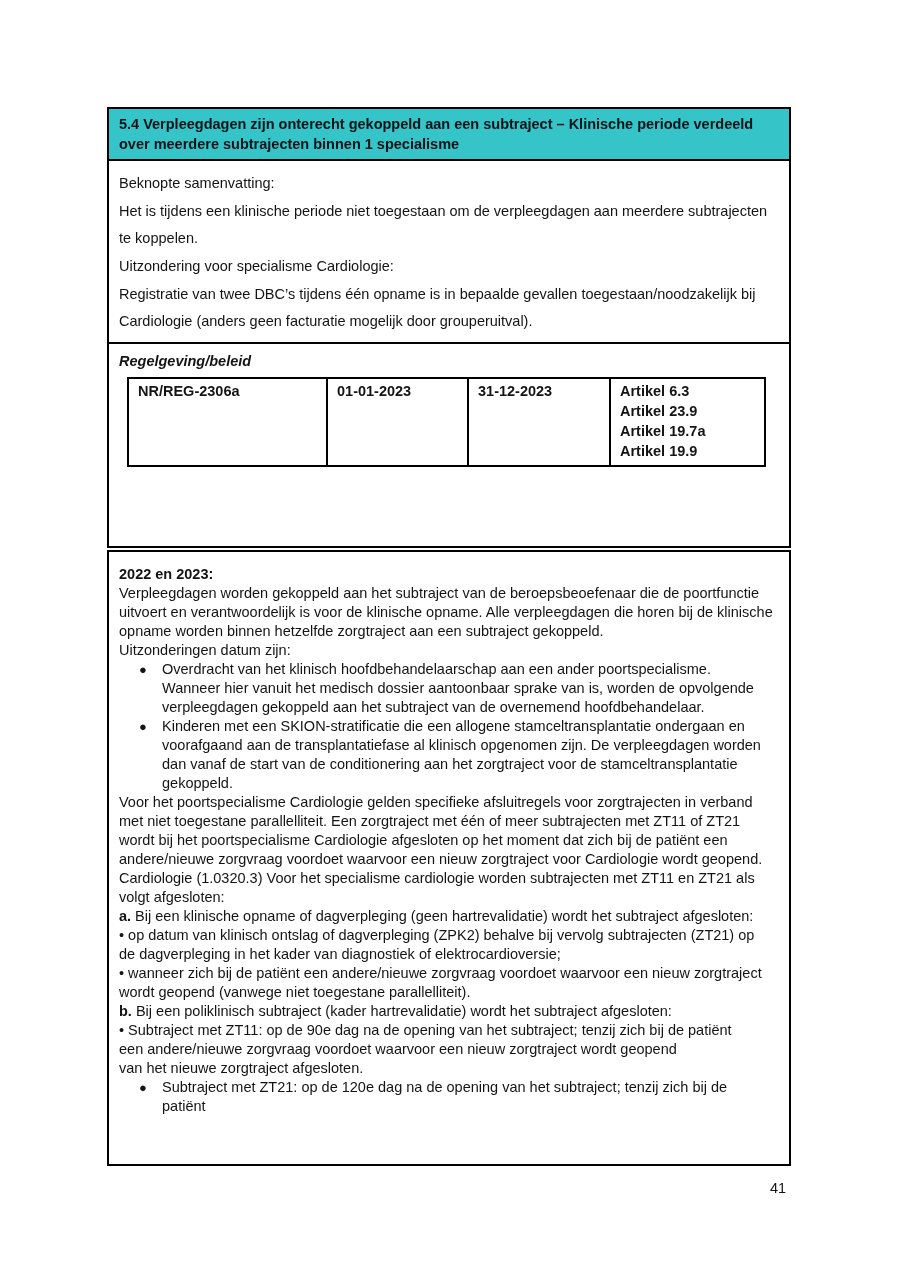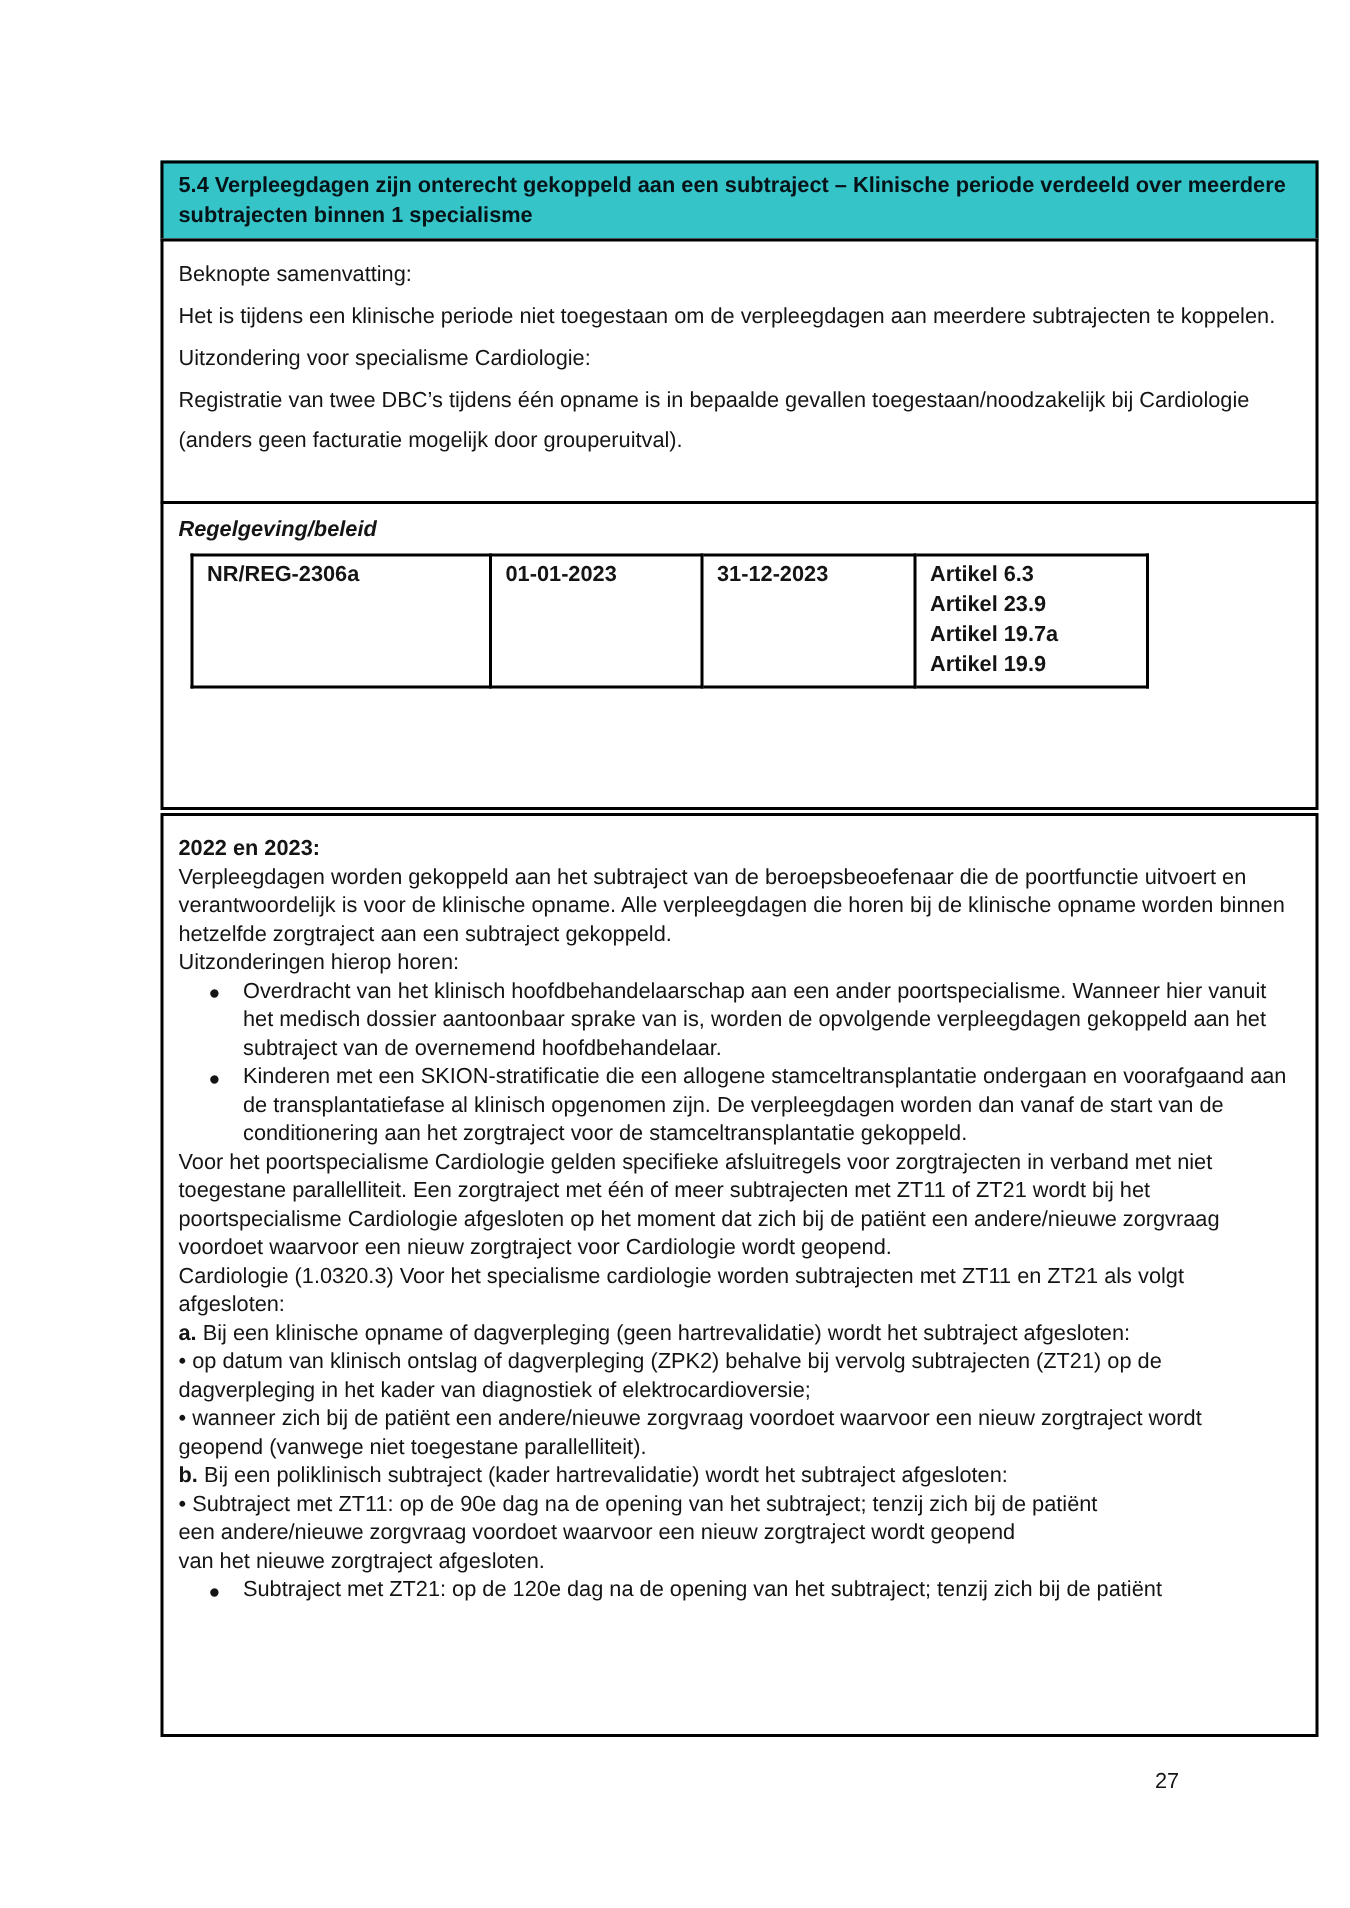--- a/index.html
+++ b/index.html
@@ -4,21 +4,21 @@
 <style>
   * { margin: 0; padding: 0; box-sizing: border-box; }
   html, body { background: #ffffff; }
   body {
     width: 900px; height: 1272px; position: relative;
     font-family: "Liberation Sans", sans-serif;
     color: #141414;
     -webkit-font-smoothing: antialiased;
   }
   .doc {
-    position: absolute; left: 107px; top: 107px; width: 772px;
+    position: absolute; left: 107px; top: 107px; width: 684px;
   }
   .box {
     border: 2px solid #000000;
     background: #ffffff;
   }
   
   .header-box {
     background: #35C4C8;
     min-height: 50px;
     padding: 5px 12px 5px 10px;
@@ -117,21 +117,21 @@
             <span class="art-line">Artikel 19.9</span>
           </td>
         </tr>
       </tbody>
     </table>
   </div>
 
   <div class="box main-box">
     <p class="b">2022 en 2023:</p>
     <p>Verpleegdagen worden gekoppeld aan het subtraject van de beroepsbeoefenaar die de poortfunctie uitvoert en verantwoordelijk is voor de klinische opname. Alle verpleegdagen die horen bij de klinische opname worden binnen hetzelfde zorgtraject aan een subtraject gekoppeld.</p>
-    <p>Uitzonderingen hierop horen:</p>
+    <p>Uitzonderingen datum zijn:</p>
 
     <div class="bullet-list">
       <div class="bullet-row">
         <span class="bullet-marker">●</span>
         <span class="bullet-text">Overdracht van het klinisch hoofdbehandelaarschap aan een ander poortspecialisme. Wanneer hier vanuit het medisch dossier aantoonbaar sprake van is, worden de opvolgende verpleegdagen gekoppeld aan het subtraject van de overnemend hoofdbehandelaar.</span>
       </div>
       <div class="bullet-row">
         <span class="bullet-marker">●</span>
         <span class="bullet-text">Kinderen met een SKION-stratificatie die een allogene stamceltransplantatie ondergaan en voorafgaand aan de transplantatiefase al klinisch opgenomen zijn. De verpleegdagen worden dan vanaf de start van de conditionering aan het zorgtraject voor de stamceltransplantatie gekoppeld.</span>
       </div>
@@ -154,13 +154,13 @@
     </p>
 
     <div class="bullet-row">
       <span class="bullet-marker">●</span>
       <span class="bullet-text">Subtraject met ZT21: op de 120e dag na de opening van het subtraject; tenzij zich bij de patiënt</span>
     </div>
   </div>
 
 </div>
 
-<div class="page-number">27</div>
+<div class="page-number">41</div>
 
 </body></html>

